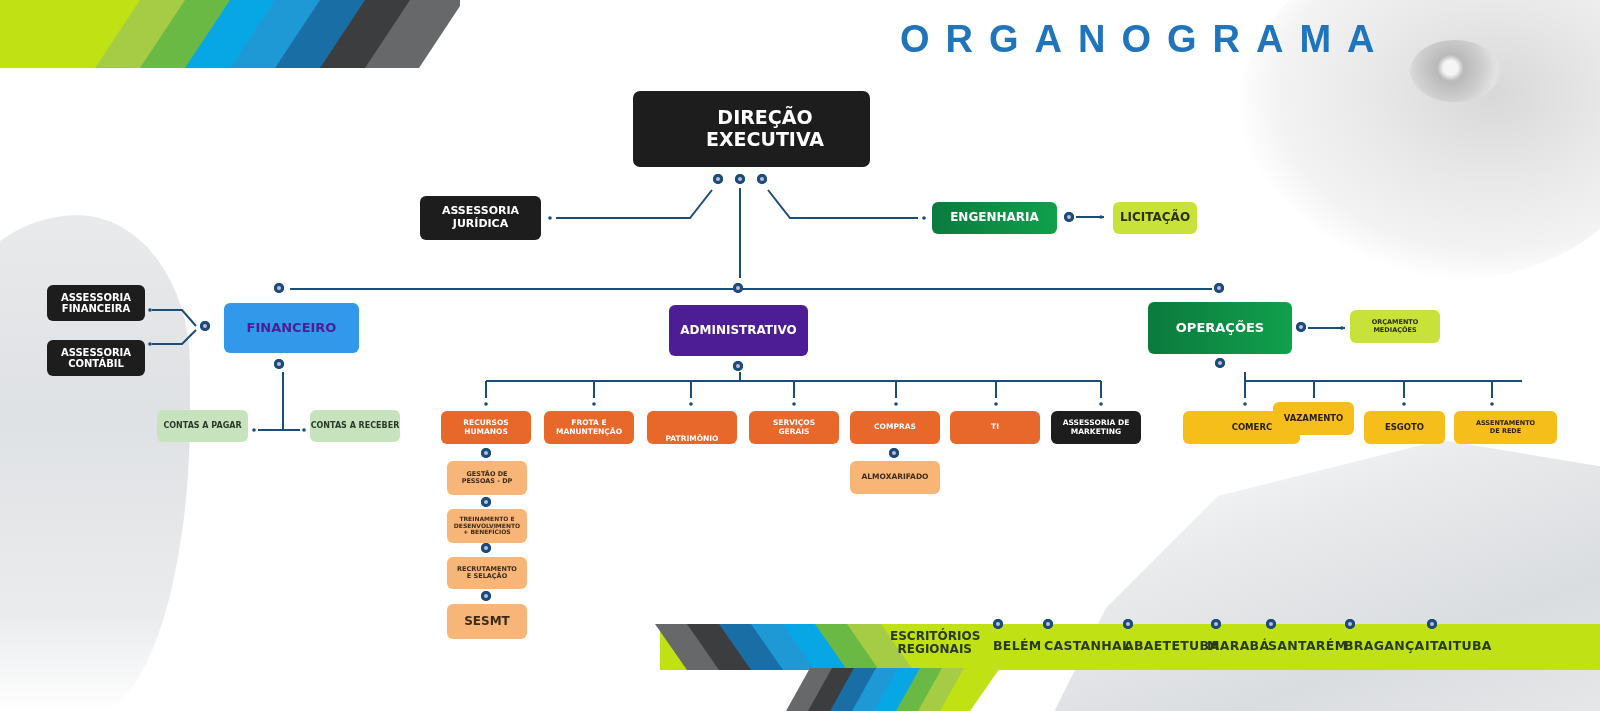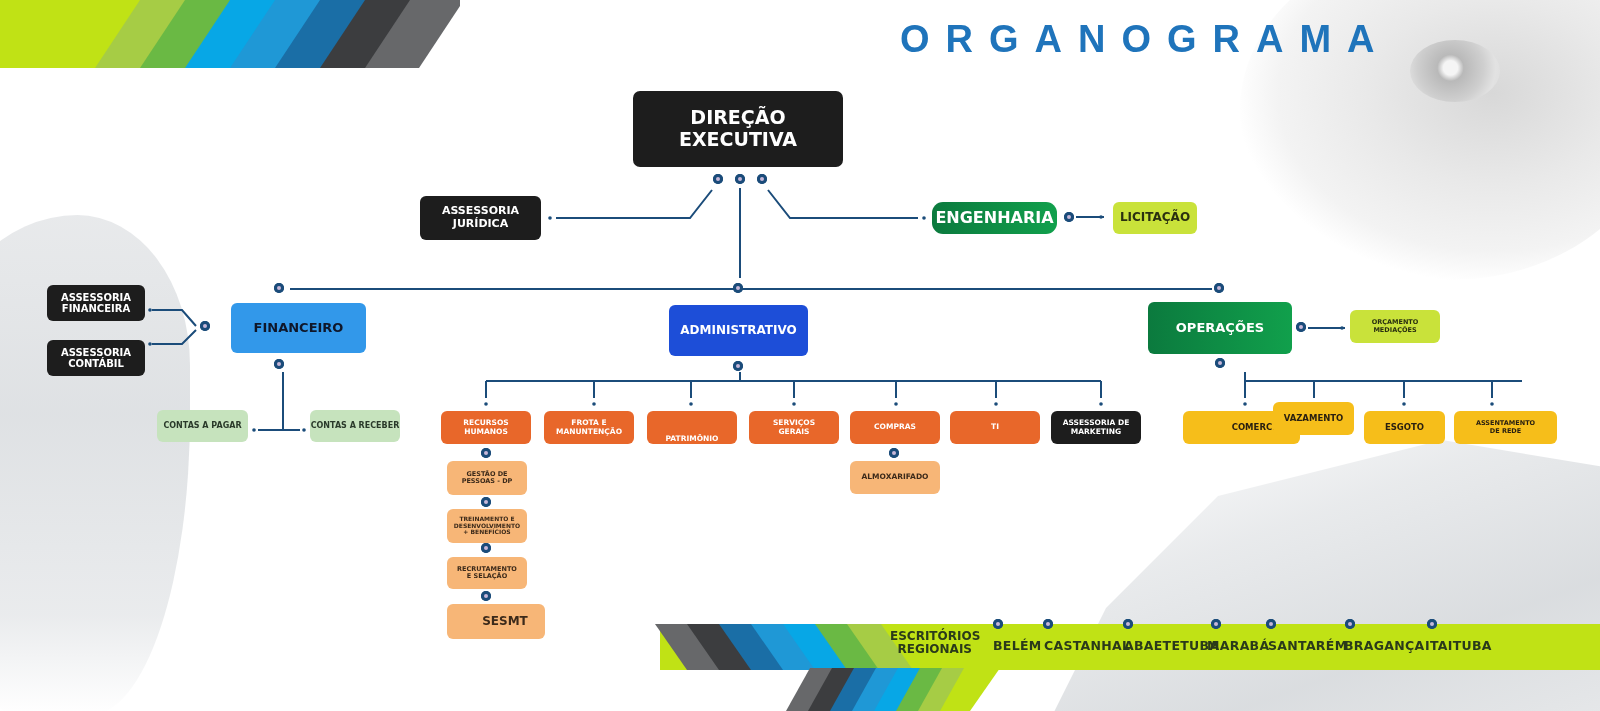--- a/index.html
+++ b/index.html
@@ -144,54 +144,54 @@
 <div class="dot" style="left:274px;top:359px;"></div>
 <div class="dot" style="left:733px;top:361px;"></div>
 <div class="dot" style="left:1296px;top:322px;"></div>
 <div class="dot" style="left:1215px;top:358px;"></div>
 <div class="dot" style="left:481px;top:448px;"></div>
 <div class="dot" style="left:481px;top:497px;"></div>
 <div class="dot" style="left:481px;top:543px;"></div>
 <div class="dot" style="left:481px;top:591px;"></div>
 <div class="dot" style="left:889px;top:448px;"></div>
 
-<div class="box dark" style="left:633px;top:91px;width:210px;height:76px;font-size:19px;border-radius:7px;">
+<div class="box dark" style="left:633px;top:91px;width:210px;height:76px;font-size:19px;border-radius:7px;padding-left:27px;">
   <span>DIREÇÃO
 EXECUTIVA</span>
 </div>
 <div class="box dark" style="left:420px;top:196px;width:121px;height:44px;font-size:11px;">
   <span>ASSESSORIA
 JURÍDICA</span>
 </div>
-<div class="box" style="left:932px;top:202px;width:125px;height:32px;font-size:16px;color:#fff;background:linear-gradient(90deg,#0b7a3e,#11a04c);border-radius:11px;">
+<div class="box" style="left:932px;top:202px;width:125px;height:32px;font-size:12px;color:#fff;background:linear-gradient(90deg,#0b7a3e,#11a04c);">
   <span>ENGENHARIA</span>
 </div>
 <div class="box lime" style="left:1113px;top:202px;width:84px;height:32px;font-size:12px;">
   <span>LICITAÇÃO</span>
 </div>
 
 <div class="box dark" style="left:47px;top:285px;width:98px;height:36px;font-size:10px;">
   <span>ASSESSORIA
 FINANCEIRA</span>
 </div>
 <div class="box dark" style="left:47px;top:340px;width:98px;height:36px;font-size:10px;">
   <span>ASSESSORIA
 CONTÁBIL</span>
 </div>
-<div class="box" style="left:231px;top:303px;width:135px;height:50px;font-size:13px;color:#0f172a;background:#3298ea;">
+<div class="box" style="left:224px;top:303px;width:135px;height:50px;font-size:13px;color:#4c1d95;background:#3298ea;">
   <span>FINANCEIRO</span>
 </div>
 <div class="box mint" style="left:157px;top:410px;width:91px;height:32px;font-size:8px;">
   <span>CONTAS A PAGAR</span>
 </div>
 <div class="box mint" style="left:310px;top:410px;width:90px;height:32px;font-size:8px;text-align:right;">
   <span>CONTAS A RECEBER</span>
 </div>
 
-<div class="box" style="left:669px;top:305px;width:139px;height:51px;font-size:12px;color:#fff;background:#1d4ed8;">
+<div class="box" style="left:669px;top:305px;width:139px;height:51px;font-size:12px;color:#fff;background:#4c1d95;">
   <span>ADMINISTRATIVO</span>
 </div>
 
 <div class="box orange" style="left:441px;top:411px;width:90px;height:33px;font-size:7.5px;">
   <span>RECURSOS
 HUMANOS</span>
 </div>
 <div class="box orange" style="left:544px;top:411px;width:90px;height:33px;font-size:7.5px;">
   <span>FROTA E
 MANUNTENÇÃO</span>
@@ -220,21 +220,21 @@
 </div>
 <div class="box peach" style="left:447px;top:509px;width:80px;height:34px;font-size:6px;">
   <span>TREINAMENTO E
 DESENVOLVIMENTO
 + BENEFÍCIOS</span>
 </div>
 <div class="box peach" style="left:447px;top:557px;width:80px;height:32px;font-size:6.5px;">
   <span>RECRUTAMENTO
 E SELAÇÃO</span>
 </div>
-<div class="box peach" style="left:447px;top:604px;width:80px;height:35px;font-size:12px;padding-left:18px;">
+<div class="box peach" style="left:447px;top:604px;width:80px;height:35px;font-size:12px;">
   <span>SESMT</span>
 </div>
 <div class="box peach" style="left:850px;top:461px;width:90px;height:33px;font-size:7.5px;text-align:right;">
   <span>ALMOXARIFADO</span>
 </div>
 
 <div class="box" style="left:1148px;top:302px;width:144px;height:52px;font-size:13px;color:#fff;background:linear-gradient(90deg,#0b7a3e,#11a04c);">
   <span>OPERAÇÕES</span>
 </div>
 <div class="box lime" style="left:1350px;top:310px;width:90px;height:33px;font-size:6.5px;">

